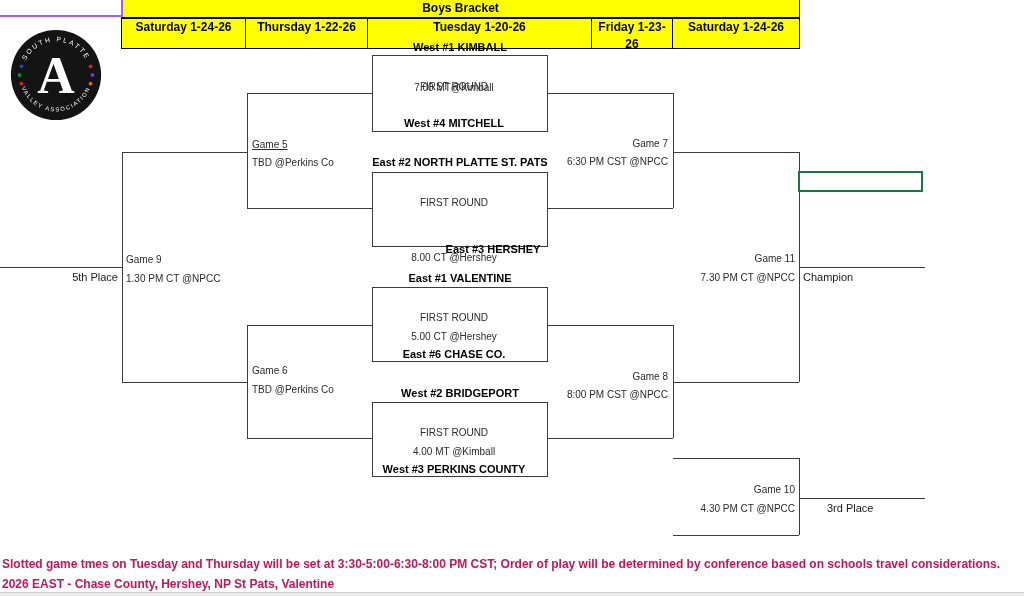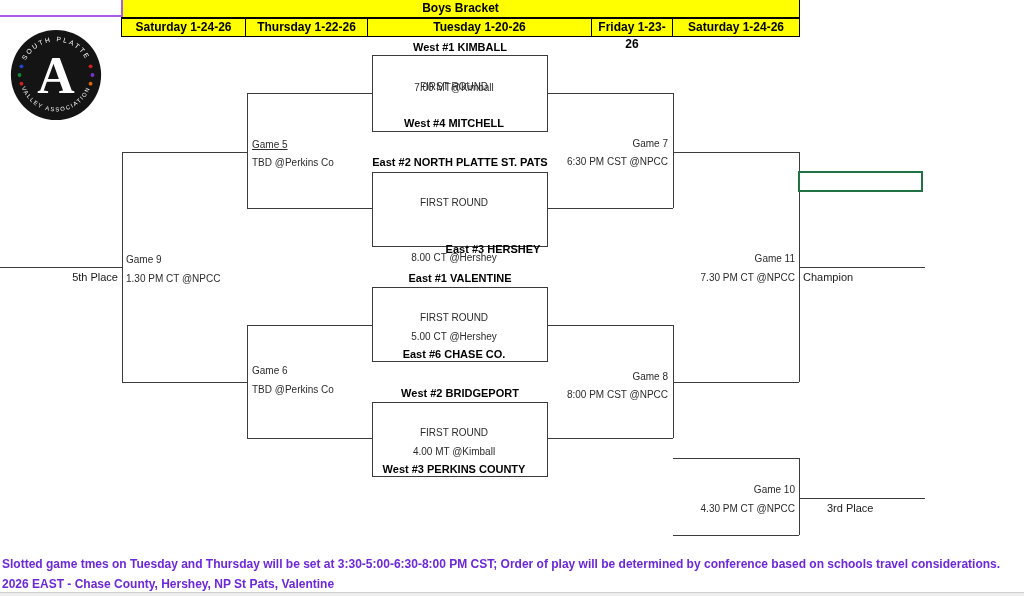--- a/index.html
+++ b/index.html
@@ -22,33 +22,33 @@
   .note{font-size:10px;color:#2b2b2b;}
   .note-r{text-align:right;width:200px;}
   .place{font-size:11px;color:#1a1a1a;}
   
   .band{
     position:absolute;left:121px;top:0;width:679px;height:18px;
     background:#ffff00;border:1px solid #000;border-top:none;box-sizing:border-box;
     text-align:center;font-size:12px;font-weight:bold;line-height:17px;
   }
   .datecell{
-    position:absolute;top:18px;height:19px;background:#ffff00;
+    position:absolute;top:18px;height:31px;background:#ffff00;
     border:1px solid #000;box-sizing:border-box;text-align:center;
     font-size:12px;font-weight:bold;line-height:17px;
   }
   
   .purple-h{position:absolute;left:0;top:15px;width:123px;height:2px;background:#a95ce8;}
   .purple-v{position:absolute;left:121px;top:0;width:2px;height:17px;background:#a95ce8;}
   
   .selcell{
     position:absolute;left:798px;top:171px;width:125px;height:21px;
     border:2px solid #217346;box-sizing:border-box;background:transparent;z-index:6;
   }
-  .footer{position:absolute;left:2px;font-size:12px;font-weight:bold;color:#6d28d9;white-space:nowrap;}
+  .footer{position:absolute;left:2px;font-size:12px;font-weight:bold;color:#be185d;white-space:nowrap;}
   .bottombar{position:absolute;left:0;top:592px;width:1024px;height:4px;background:#ededed;border-top:1px solid #cfcfcf;box-sizing:border-box;}
   .logo{position:absolute;left:8px;top:27px;width:96px;height:96px;}
 </style>
 </head>
 <body>
 
 <div class="band">Boys Bracket</div>
 <div class="datecell" style="left:121px;width:125px;">Saturday 1-24-26</div>
 <div class="datecell" style="left:245px;width:123px;">Thursday 1-22-26</div>
 <div class="datecell" style="left:367px;width:225px;">Tuesday 1-20-26</div>

